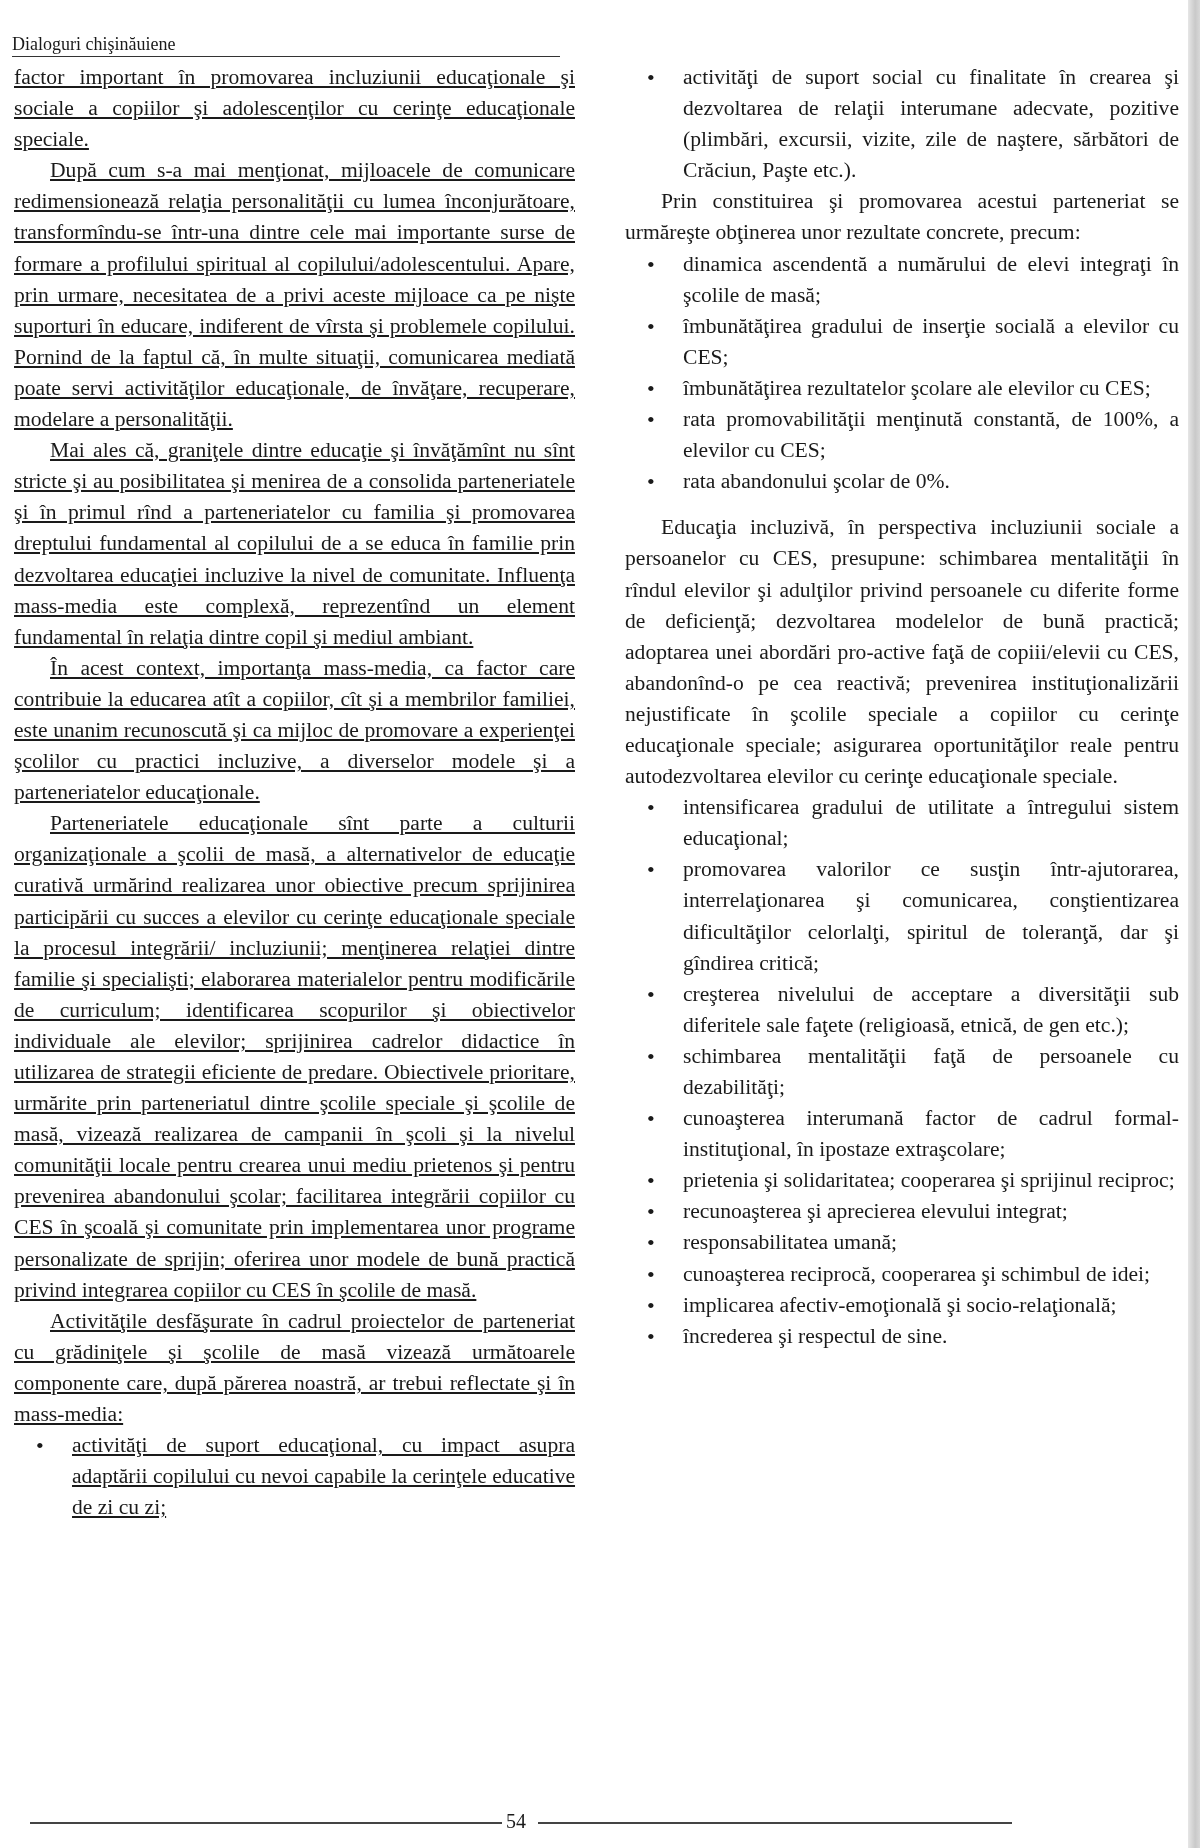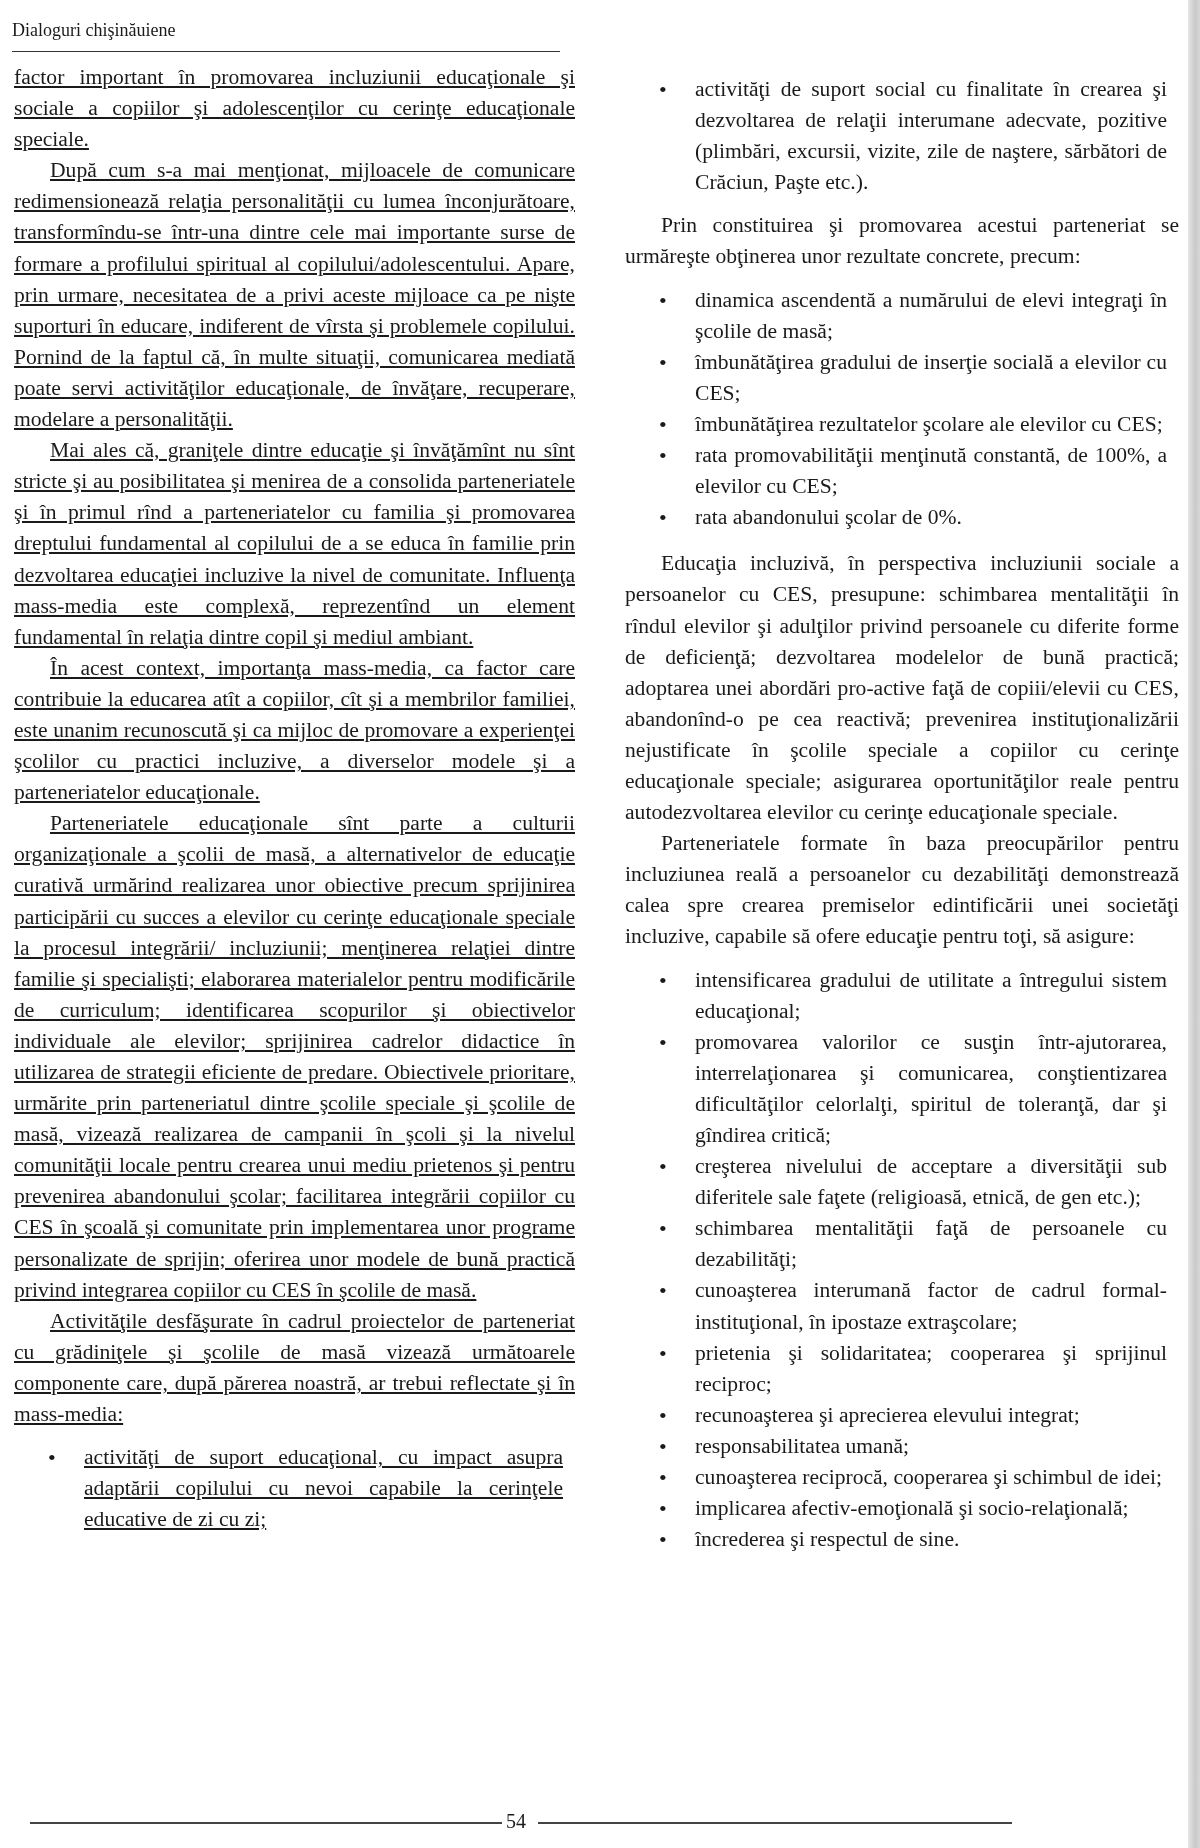--- a/index.html
+++ b/index.html
@@ -7,35 +7,35 @@
     width: 1200px; height: 1848px; position: relative; overflow: hidden;
     background: #ffffff;
     font-family: "Liberation Serif", "DejaVu Serif", serif;
     color: #1a1a1a;
   }
   .scan-edge {
     position: absolute; top: 0; right: 0; width: 12px; height: 1848px;
     background: linear-gradient(to right, #e6e6e6, #c9c9c9 60%, #d8d8d8);
   }
   .running-head {
-    position: absolute; left: 12px; top: 20px; width: 548px;
+    position: absolute; left: 12px; top: 34px; width: 548px;
     font-size: 18px; line-height: 20px;
-    border-bottom: 1.5px solid #333; padding-bottom: 11px;
+    border-bottom: 1.5px solid #333; padding-bottom: 2px;
   }
   .col {
     position: absolute; top: 62px;
     font-size: 21.6px; line-height: 31.1px;
     text-align: justify; hyphens: manual;
   }
   .col.left { left: 14px; width: 561px; text-decoration: underline; }
   .col.right { left: 625px; width: 554px; top: 62px; }
   .col p { margin: 0; }
   .col p.indent { text-indent: 36px; }
   .col p.gap { margin-top: 15px; }
-  ul.bullets { list-style: none; margin: 12px; padding: 0; }
+  ul.bullets { list-style: none; margin: 0; padding: 0; }
   ul.bullets li { position: relative; padding-left: 58px; }
   ul.bullets li::before {
     content: "\2022"; position: absolute; left: 22px; top: 0; font-size: 22px;
   }
   .footer {
     position: absolute; left: 12px; top: 1806px; width: 1176px; height: 30px;
   }
   .footer .rule {
     position: absolute; top: 16px; height: 2px; background: #444;
   }
@@ -70,21 +70,20 @@
   </ul>
   <p class="indent">Prin constituirea şi promovarea acestui parteneriat se urmăreşte obţinerea unor rezultate concrete, precum:</p>
   <ul class="bullets">
     <li>dinamica ascendentă a numărului de elevi integraţi în şcolile de masă;</li>
     <li>îmbunătăţirea gradului de inserţie socială a elevilor cu CES;</li>
     <li>îmbunătăţirea rezultatelor şcolare ale elevilor cu CES;</li>
     <li>rata promovabilităţii menţinută constantă, de 100%, a elevilor cu CES;</li>
     <li>rata abandonului şcolar de 0%.</li>
   </ul>
   <p class="indent gap">Educaţia incluzivă, în perspectiva incluziunii sociale a persoanelor cu CES, presupune: schimbarea mentalităţii în rîndul elevilor şi adulţilor privind persoanele cu diferite forme de deficienţă; dezvoltarea modelelor de bună practică; adoptarea unei abordări pro-active faţă de copiii/elevii cu CES, abandonînd-o pe cea reactivă; prevenirea instituţionalizării nejustificate în şcolile speciale a copiilor cu cerinţe educaţionale speciale; asigurarea oportunităţilor reale pentru autodezvoltarea elevilor cu cerinţe educaţionale speciale.</p>
-  <p class="indent">Parteneriatele formate în baza preocupărilor pentru incluziunea reală a persoanelor cu dezabilităţi demonstrează calea spre crearea premiselor edintificării unei societăţi incluzive, capabile să ofere educaţie pentru toţi, să asigure:</p>
   <ul class="bullets">
     <li>intensificarea gradului de utilitate a întregului sistem educaţional;</li>
     <li>promovarea valorilor ce susţin într-ajutorarea, interrelaţionarea şi comunicarea, conştientizarea dificultăţilor celorlalţi, spiritul de toleranţă, dar şi gîndirea critică;</li>
     <li>creşterea nivelului de acceptare a diversităţii sub diferitele sale faţete (religioasă, etnică, de gen etc.);</li>
     <li>schimbarea mentalităţii faţă de persoanele cu dezabilităţi;</li>
     <li>cunoaşterea interumană factor de cadrul formal-instituţional, în ipostaze extraşcolare;</li>
     <li>prietenia şi solidaritatea; cooperarea şi sprijinul reciproc;</li>
     <li>recunoaşterea şi aprecierea elevului integrat;</li>
     <li>responsabilitatea umană;</li>
     <li>cunoaşterea reciprocă, cooperarea şi schimbul de idei;</li>

